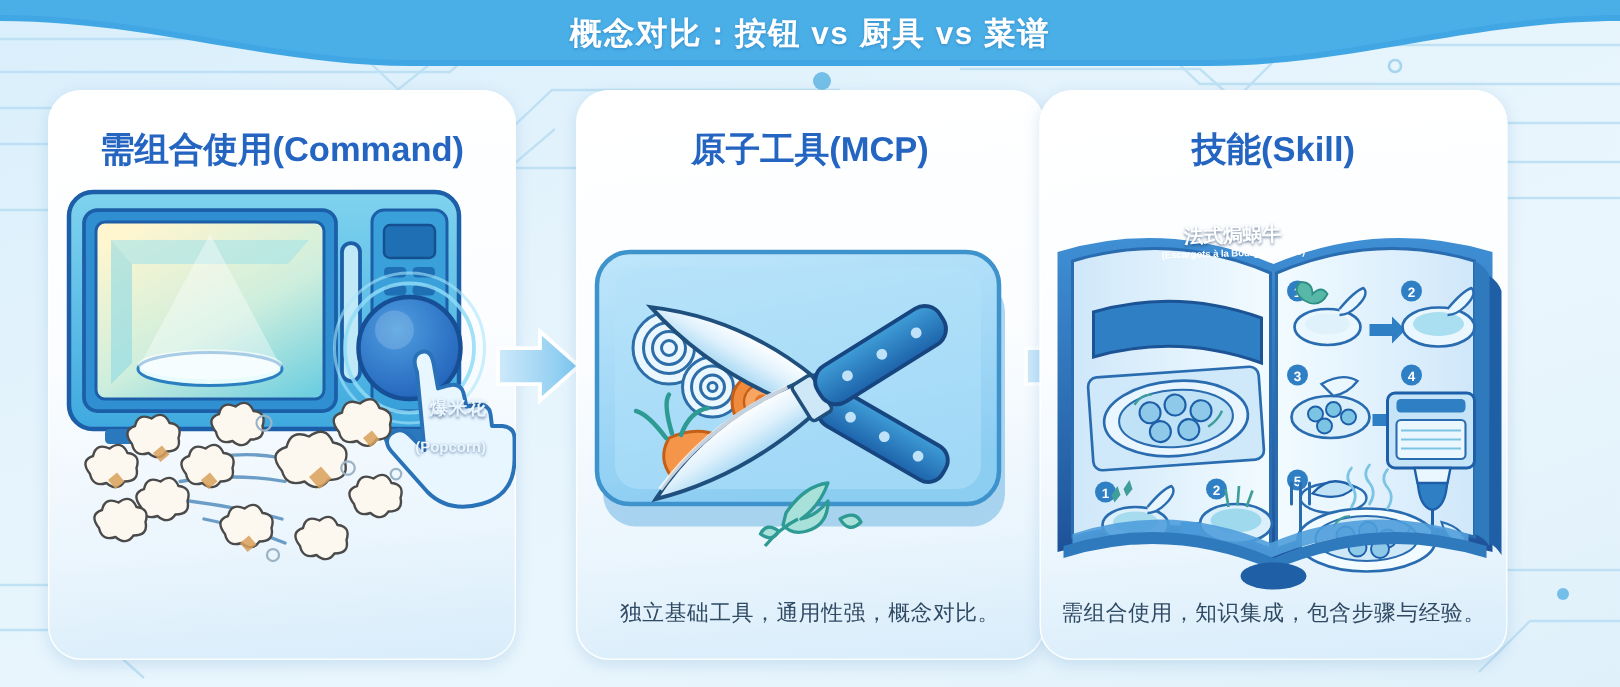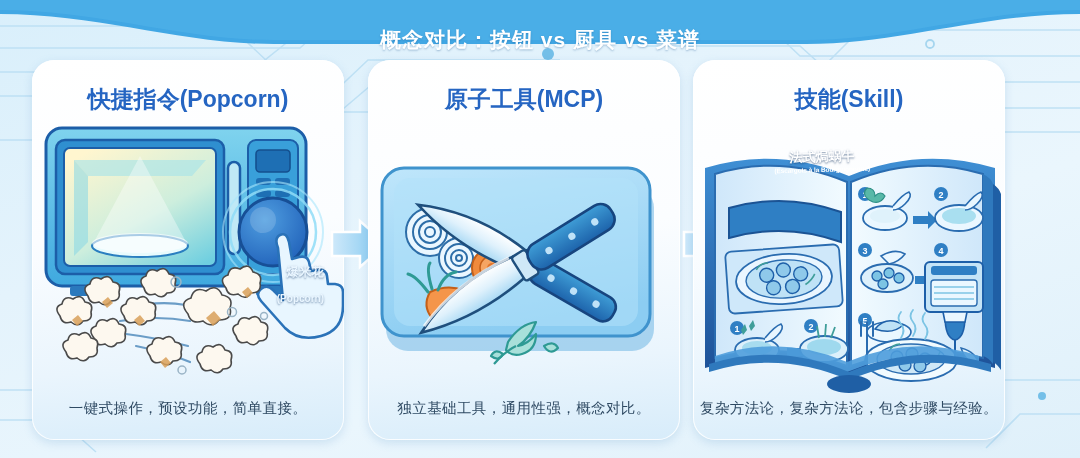--- a/index.html
+++ b/index.html
@@ -10,37 +10,37 @@
   }
   .stage{position:relative;width:1080px;height:458px;overflow:hidden;
     background:linear-gradient(160deg,#d9effb 0%,#e4f3fc 35%,#eaf6fd 65%,#dff0fa 100%);}
 
   
   .circuit{position:absolute;inset:0;pointer-events:none;}
 
   
   .banner-wrap{position:absolute;left:0;top:0;width:1080px;height:52px;}
   .banner-title{
-    position:absolute;left:0;top:18px;width:1080px;height:44px;
+    position:absolute;left:0;top:0;width:1080px;height:44px;
     display:flex;align-items:center;justify-content:center;
     color:#ffffff;font-size:21px;font-weight:bold;letter-spacing:1px;
     text-shadow:0 1px 2px rgba(20,80,140,.35);
     z-index:4;
   }
 
   
   .card{
     position:absolute;top:60px;width:312px;height:380px;
     border-radius:22px;
     background:linear-gradient(175deg,#ffffff 0%,#fbfdff 45%,#eaf5fd 78%,#d7ecfa 100%);
     box-shadow:0 3px 10px rgba(90,150,200,.22),0 0 0 1px rgba(255,255,255,.85) inset;
     overflow:hidden;
   }
   #card1{left:32px;}
-  #card2{left:368px;}
+  #card2{left:384px;}
   #card3{left:693px;}
   .card-title{
     position:absolute;top:24px;left:0;width:100%;text-align:center;
     font-size:23px;font-weight:bold;color:#2565c2;
     text-shadow:0 1px 0 rgba(255,255,255,.9);
   }
   .card-caption{
     position:absolute;bottom:22px;left:0;width:100%;text-align:center;
     font-size:14.5px;color:#2f4a63;letter-spacing:.4px;
   }
@@ -107,21 +107,21 @@
 
   <div class="banner-wrap">
     <svg width="1080" height="52" viewBox="0 0 1080 52">
       <path d="M0 0 H1080 V14 C980 14 900 44 806 44 H274 C180 44 100 14 0 14 Z" fill="#41a7e4"></path>
       <path d="M0 0 H1080 V10 C980 10 900 40 806 40 H274 C180 40 100 10 0 10 Z" fill="#4eb0e8" opacity=".75"></path>
     </svg>
     <div class="banner-title">概念对比：按钮 vs 厨具 vs 菜谱</div>
   </div>
 
   <div class="card" id="card1">
-    <div class="card-title">快捷指令(Popcorn)</div>
+    <div class="card-title">需组合使用(Command)</div>
 
     <svg class="art" viewBox="0 0 312 300">
       <defs>
         <linearGradient id="mwBody" x1="0" y1="0" x2="0" y2="1">
           <stop offset="0" stop-color="#7fd3ee"></stop>
             <stop offset="1" stop-color="#3fa9df"></stop>
         </linearGradient>
         <linearGradient id="mwGlow" x1="0.2" y1="0" x2="0.9" y2="1">
           <stop offset="0" stop-color="#fff6cf"></stop>
             <stop offset=".55" stop-color="#cdeedd"></stop>
@@ -200,21 +200,20 @@
         <circle cx="232" cy="200" r="3.5"></circle>
           <circle cx="150" cy="254" r="4"></circle>
       </g>
     </svg>
 
     <div class="mwbtn-label">
       <span class="mwbtn-cn">爆米花</span>
       <span class="mwbtn-en">(Popcorn)</span>
     </div>
 
-    <div class="card-caption">一键式操作，预设功能，简单直接。</div>
   </div>
 
   <svg class="arrow" id="arrow1" viewBox="0 0 58 52">
     <defs>
         <linearGradient id="arrG1" x1="0" y1="0" x2="1" y2="0">
       <stop offset="0" stop-color="#cfe9fa"></stop>
           <stop offset="1" stop-color="#7cc6ef"></stop>
     </linearGradient>
       </defs>
     <path d="M2 14 L30 14 L30 3 L56 26 L30 49 L30 38 L2 38 Z" fill="url(#arrG1)" stroke="#ffffff" stroke-width="2.5"></path>
@@ -460,21 +459,21 @@
         </g>
 
         <path d="M268 232 q16 4 18 18 q-14 -4 -18 -18 z" fill="#dcf0fb" stroke="#2a6cb0" stroke-width="1.4"></path>
       </g>
 
       <path d="M22 240 q66 -22 132 6 q66 -28 132 -6 l0 10 q-66 -22 -132 6 q-66 -28 -132 -6 z" fill="#4f9ddb" opacity=".9"></path>
       <path d="M16 248 q70 -22 140 8 q70 -30 142 -8 l0 8 q-72 -22 -142 8 q-70 -30 -140 -8 z" fill="#2f79bd"></path>
       <ellipse cx="156" cy="268" rx="22" ry="9" fill="#1f5fa5"></ellipse>
     </svg>
 
-    <div class="card-caption">复杂方法论，复杂方法论，包含步骤与经验。</div>
+    <div class="card-caption">需组合使用，知识集成，包含步骤与经验。</div>
   </div>
 
   <div class="recipe-title">
     <span class="recipe-cn">法式焗蜗牛</span>
     <span class="recipe-en">(Escargots à la Bourguignonne)</span>
   </div>
 
 </div>
 
 </body></html>

